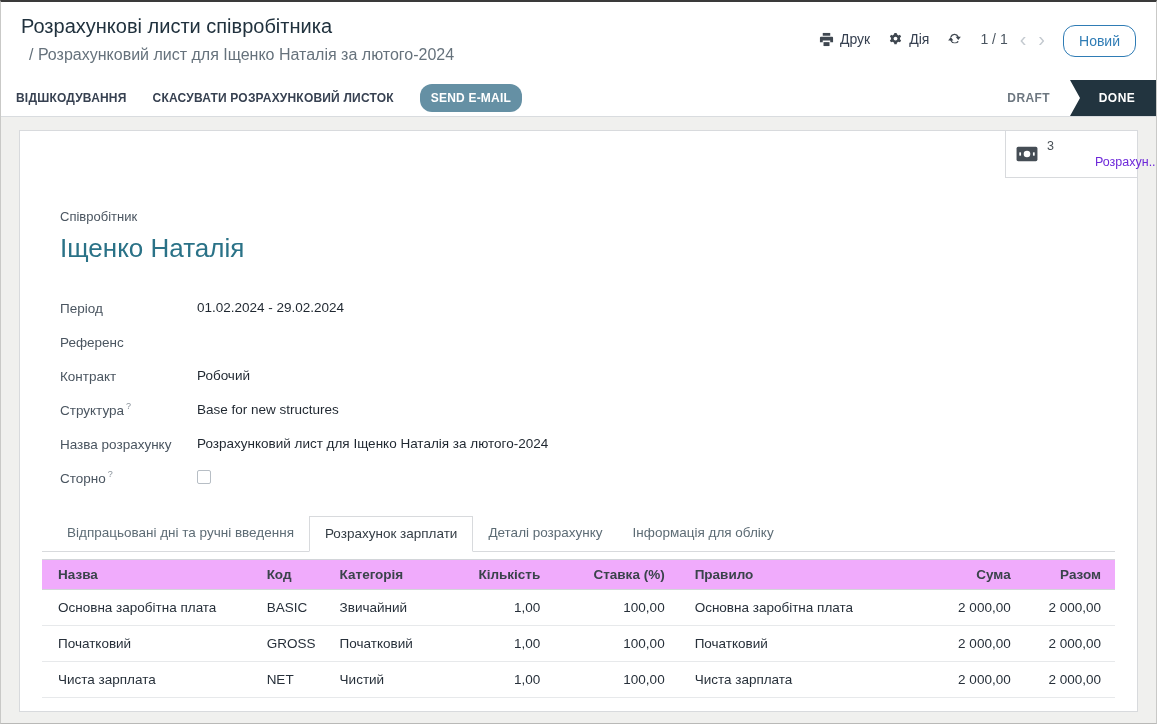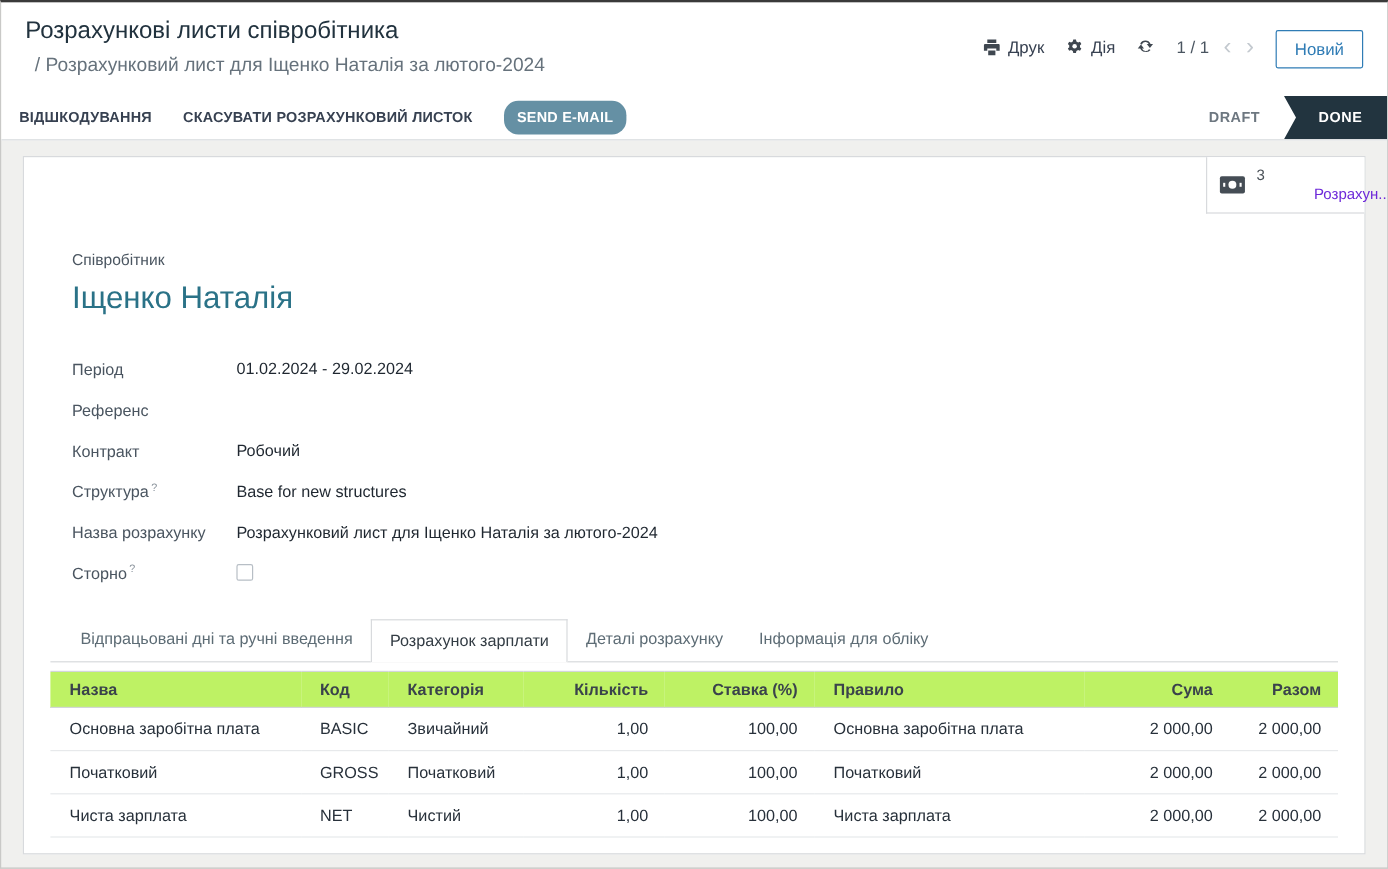--- a/index.html
+++ b/index.html
@@ -20,21 +20,21 @@
   }
   
   .topbar { background: #fff; height: 78px; padding: 13px 20px 0; display: flex; justify-content: space-between; }
   .bc1 { font-size: 20px; color: #21323e; cursor: pointer; }
   .bc2 { font-size: 16px; color: #66727c; margin-top: 8px; padding-left: 8px; }
   .hactions { display: flex; align-items: flex-start; gap: 18px; padding-top: 10px; }
   .haction { display: flex; align-items: center; gap: 6px; font-size: 14px; color: #374151; cursor: pointer; white-space: nowrap; padding-top: 6px; }
   .icon-btn { padding-top: 6px; cursor: pointer; display: flex; align-items: center; }
   .pager { display: flex; align-items: center; gap: 12px; font-size: 14px; color: #4a5560; padding-top: 6px; }
   .chev { color: #c3c9cf; font-size: 20px; line-height: 14px; cursor: default; }
-  .btn-new { border: 1px solid #2f7cb5; color: #2f7cb5; background: #fff; font-size: 14px; padding: 7px 15px; border-radius: 2px; cursor: pointer; font-family: inherit; }
+  .btn-new { border: 1px solid #2f7cb5; color: #2f7cb5; background: #fff; font-size: 14px; padding: 7px 15px; border-radius: 12px; cursor: pointer; font-family: inherit; }
   
   .actionbar { background: #fff; border-bottom: 1px solid #d9dcdf; display: flex; align-items: stretch; height: 37px; }
   .ab-left { display: flex; align-items: center; gap: 26px; padding-left: 15px; flex: 1; }
   .ab-btn { font-size: 12px; font-weight: 700; color: #374151; letter-spacing: .2px; cursor: pointer; background: none; border: none; font-family: inherit; }
   .ab-send { background: #6590a4; color: #fff; font-size: 12px; font-weight: 700; padding: 7px 11px; border-radius: 12px; border: none; cursor: pointer; letter-spacing: .2px; font-family: inherit; }
   .statusbar { display: flex; align-items: stretch; }
   .st-draft { display: flex; align-items: center; color: #6d7780; font-size: 12px; font-weight: 700; padding: 0 20px; letter-spacing: .4px; cursor: pointer; }
   .st-done { display: flex; align-items: center; justify-content: center; background: #22343f; color: #fff; font-size: 12px; font-weight: 700; width: 86px; letter-spacing: .5px; padding-left: 8px; cursor: pointer;
     clip-path: polygon(0 0, 10px 50%, 0 100%, 100% 100%, 100% 0); }
   
@@ -51,21 +51,21 @@
   .flabel { width: 137px; color: #4a5560; flex-shrink: 0; }
   sup.help { color: #879099; font-size: 9px; margin-left: 2px; }
   .fvalue { color: #1f2730; }
   .checkbox { width: 14px; height: 14px; border: 1px solid #b7bec5; border-radius: 2px; background: #fff; cursor: pointer; }
   
   .tabs { display: flex; margin-top: 22px; border-bottom: 1px solid #d8dadd; padding-left: 10px; }
   .tab { padding: 9px 15px 10px; font-size: 13.5px; color: #5d6c75; cursor: pointer; }
   .tab.active { background: #fff; border: 1px solid #d8dadd; border-bottom: 1px solid #fff; margin-bottom: -1px; color: #333c44; }
   
   table { width: 100%; border-collapse: collapse; margin-top: 7px; font-size: 13.5px; }
-  thead th { background: #bef264; border-top: 1px solid #d2d5d9; border-bottom: 1px solid #d2d5d9; color: #3a434b; font-weight: 700; text-align: left; padding: 7px 8px 7px 16px; cursor: pointer; }
+  thead th { background: #f0abfc; border-top: 1px solid #d2d5d9; border-bottom: 1px solid #d2d5d9; color: #3a434b; font-weight: 700; text-align: left; padding: 7px 8px 7px 16px; cursor: pointer; }
   tbody td { border-bottom: 1px solid #e7e9eb; padding: 10px 8px 10px 16px; color: #27303a; cursor: pointer; }
   th.num, td.num { text-align: right; padding-right: 14px; }
   svg { display: block; }
 </style>
 </head>
 <body>
 
 <div class="viewport">
 
   <div class="topbar">

